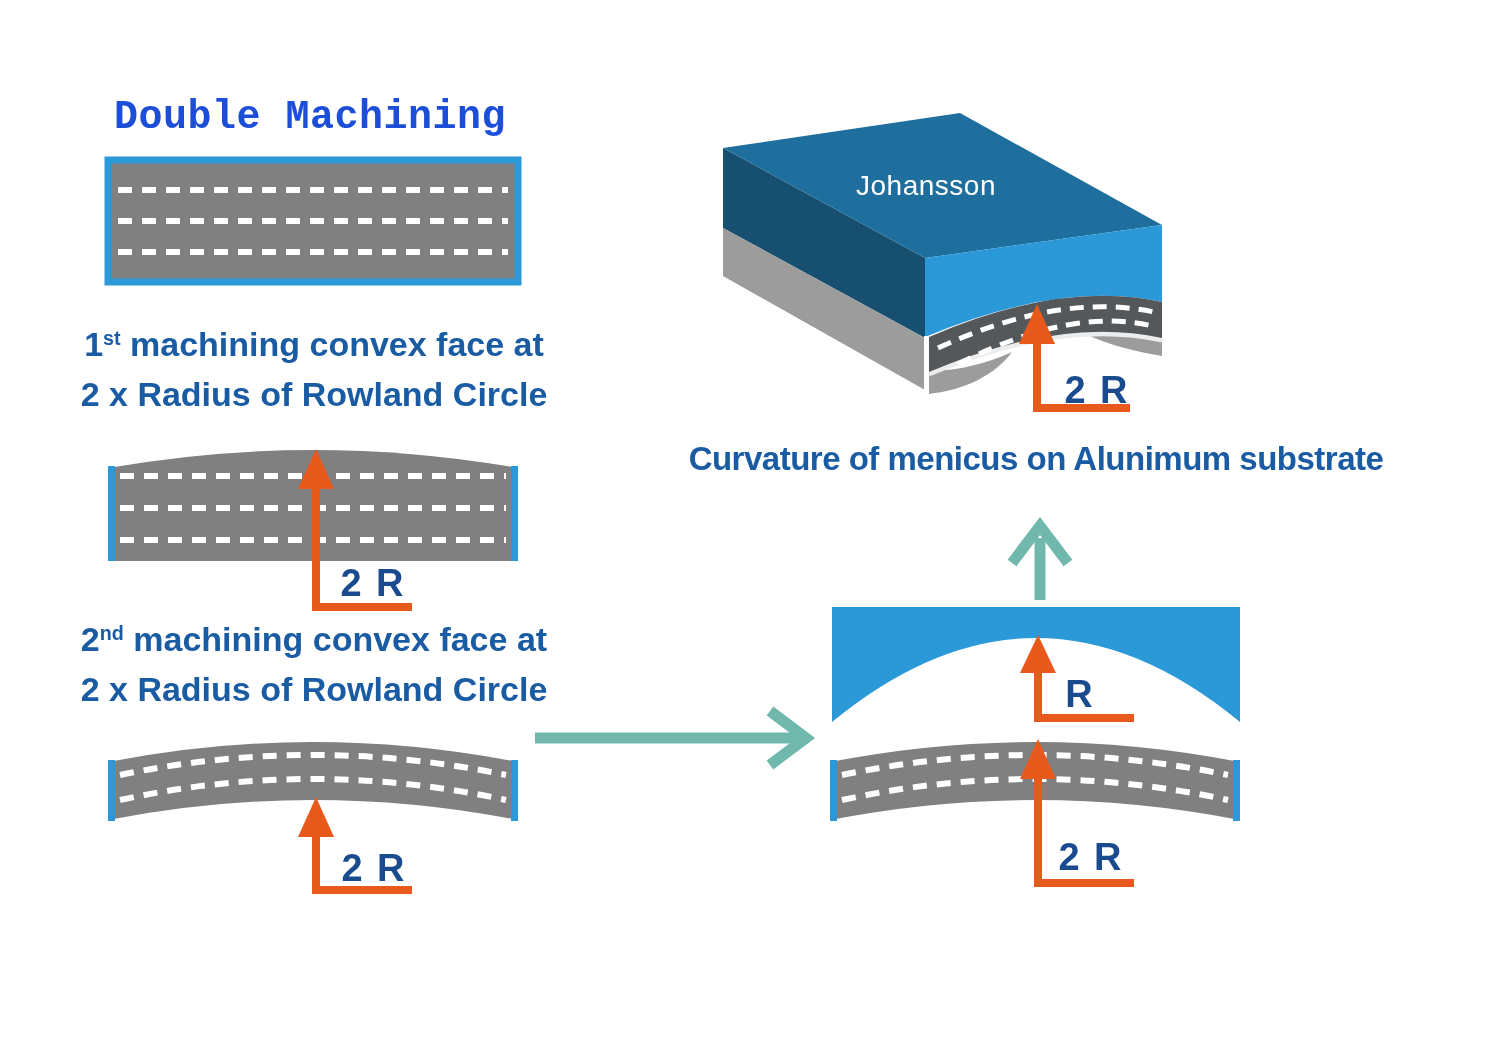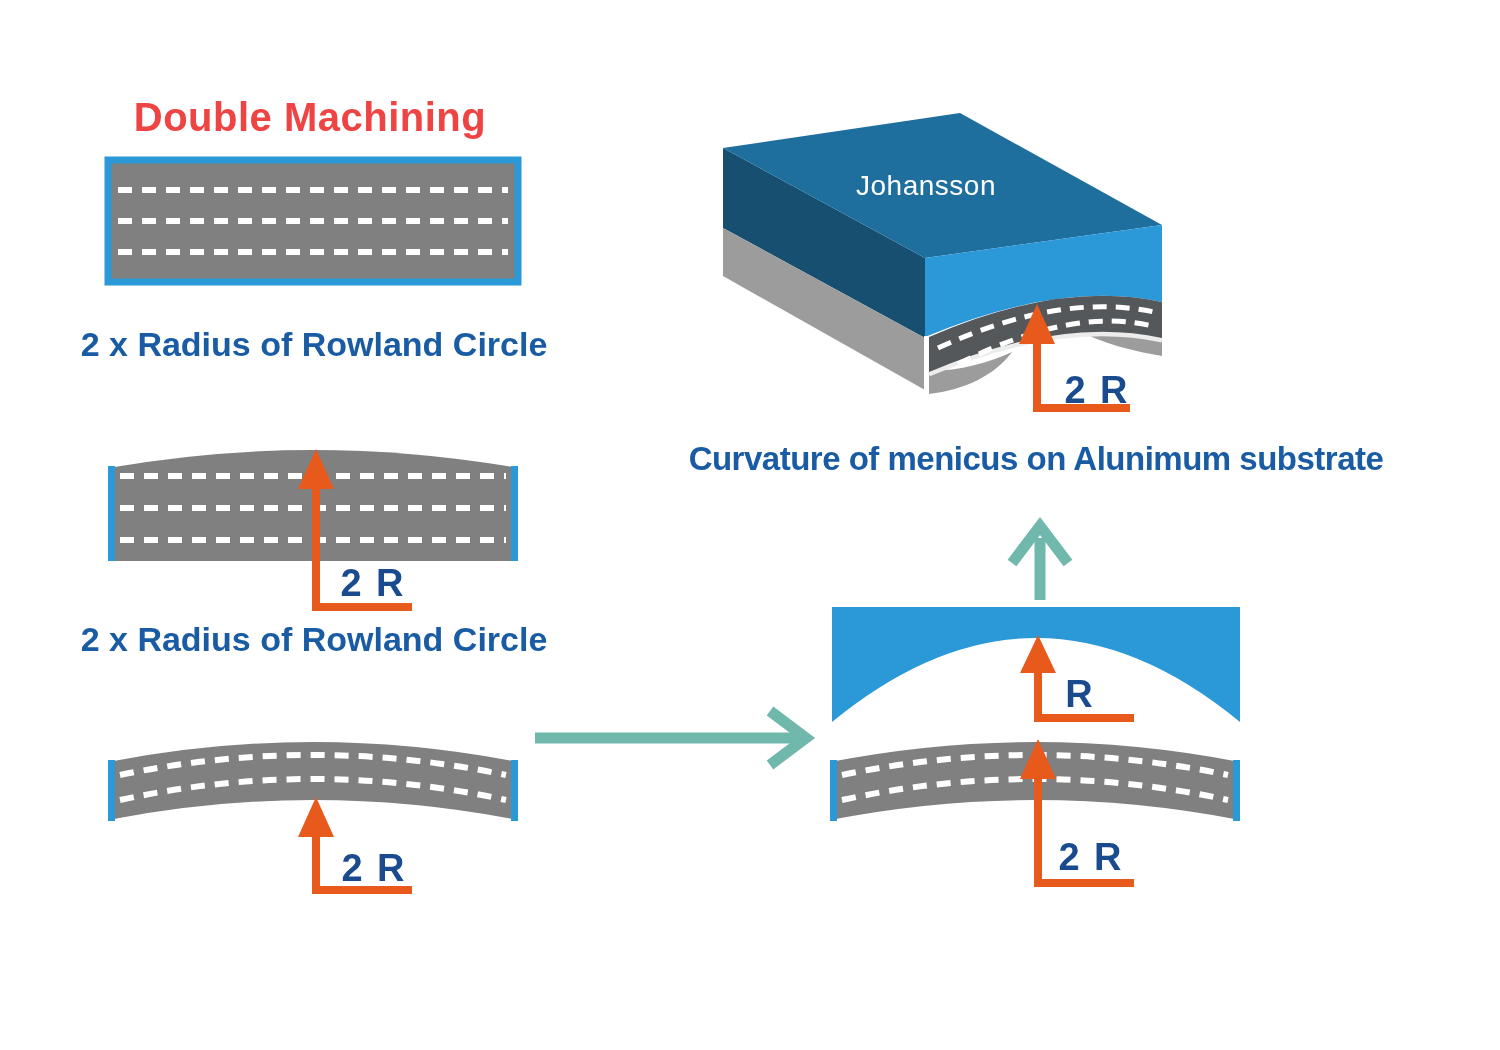--- a/index.html
+++ b/index.html
@@ -1,20 +1,20 @@
 <!DOCTYPE html>
 <html><head>
 <meta charset="utf-8">
 <style>
   html,body{margin:0;padding:0;background:#ffffff;}
   .canvas{position:relative;width:1500px;height:1050px;background:#ffffff;overflow:hidden;
           font-family:"Liberation Sans","DejaVu Sans",sans-serif;}
   .diagram-svg{position:absolute;left:0;top:0;}
   .lbl{position:absolute;white-space:nowrap;}
-  .title{font-size:40px;font-weight:bold;color:#ef4444;transform:translateX(-50%);letter-spacing:.5px;}
+  .title{font-size:40px;font-weight:bold;color:#1d4ed8;transform:translateX(-50%);letter-spacing:.5px;font-family:Liberation Mono, monospace;}
   .step{font-size:34px;font-weight:bold;color:#1A5CA3;text-align:center;transform:translateX(-50%);line-height:45px;}
   .step sup{font-size:58%;vertical-align:baseline;position:relative;top:-0.55em;}
   .caption{font-size:33px;font-weight:bold;color:#1A5CA3;text-align:center;transform:translateX(-50%);line-height:45px;letter-spacing:-0.5px;}
   .dim{font-size:38px;font-weight:bold;color:#1A4B8F;transform:translate(-50%,-50%);letter-spacing:2px;}
   .block-label{font-size:28px;font-weight:500;color:#ffffff;transform:translate(-50%,-50%);letter-spacing:.5px;}
 </style>
 </head>
 <body>
 
 <div class="canvas">
@@ -115,24 +115,26 @@
         <polygon points="1038,739 1020,779 1056,779"></polygon>
         <rect x="1034" y="775" width="8" height="111"></rect>
         <rect x="1034" y="879" width="100" height="8"></rect>
       </g>
     </g>
   </svg>
 
   <div class="lbl title" style="left:310px;top:95px;">Double Machining</div>
 
   <div class="lbl step" style="left:314px;top:322px;">
+    <div><span>1</span><sup>st</sup><span> machining convex face at</span></div>
     <div>2 x Radius of Rowland Circle</div>
   </div>
 
   <div class="lbl step" style="left:314px;top:617px;">
+    <div><span>2</span><sup>nd</sup><span> machining convex face at</span></div>
     <div>2 x Radius of Rowland Circle</div>
   </div>
 
   <div class="lbl block-label" style="left:926px;top:186px;">Johansson</div>
 
   <div class="lbl caption" style="left:1036px;top:436px;">
     <div>Curvature of menicus on Alunimum substrate</div>
   </div>
 
   <div class="lbl dim" style="left:373px;top:583px;">2 R</div>

